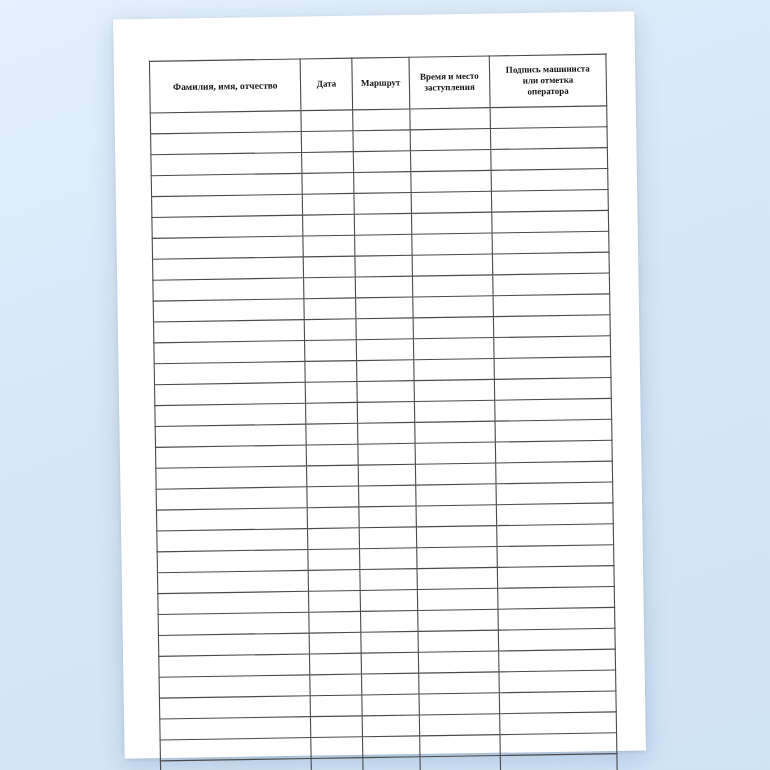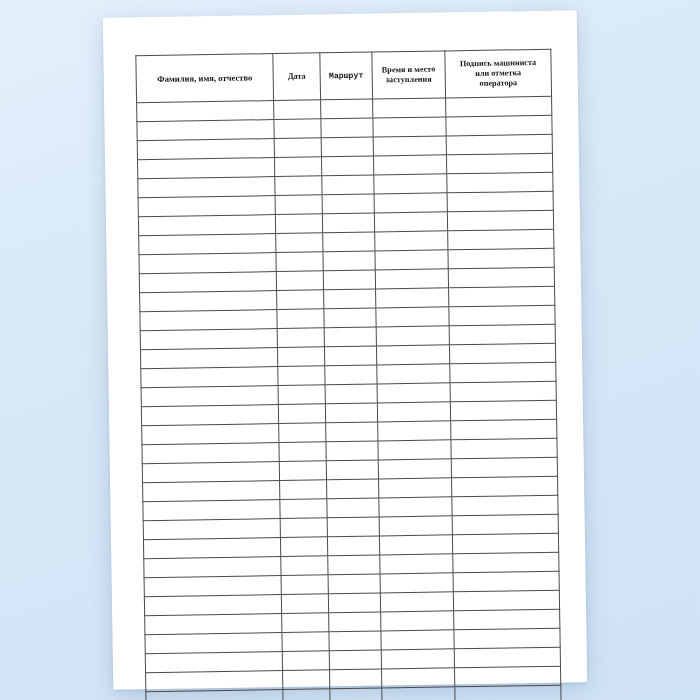--- a/index.html
+++ b/index.html
@@ -65,21 +65,21 @@
     padding: 4px 3px;
     color: #141414;
     height: 46px;
   }
   thead th.col-fio { font-size: 8.6px; }
   tbody td {
     height: 14px;
   }
   .col-fio   { width: 33.2%; }
   .col-date  { width: 11.2%; border-radius: 14px; }
-  .col-route { width: 12.4%; font-family: Liberation Mono, monospace; }
+  .col-route { width: 12.4%; }
   .col-time  { width: 17.6%; }
   .col-sign  { width: 25.6%; }
 </style>
 </head>
 <body>
 
 <div id="stage">
   <div id="sheet-wrap">
     <div id="sheet">
       <div id="table-area">

